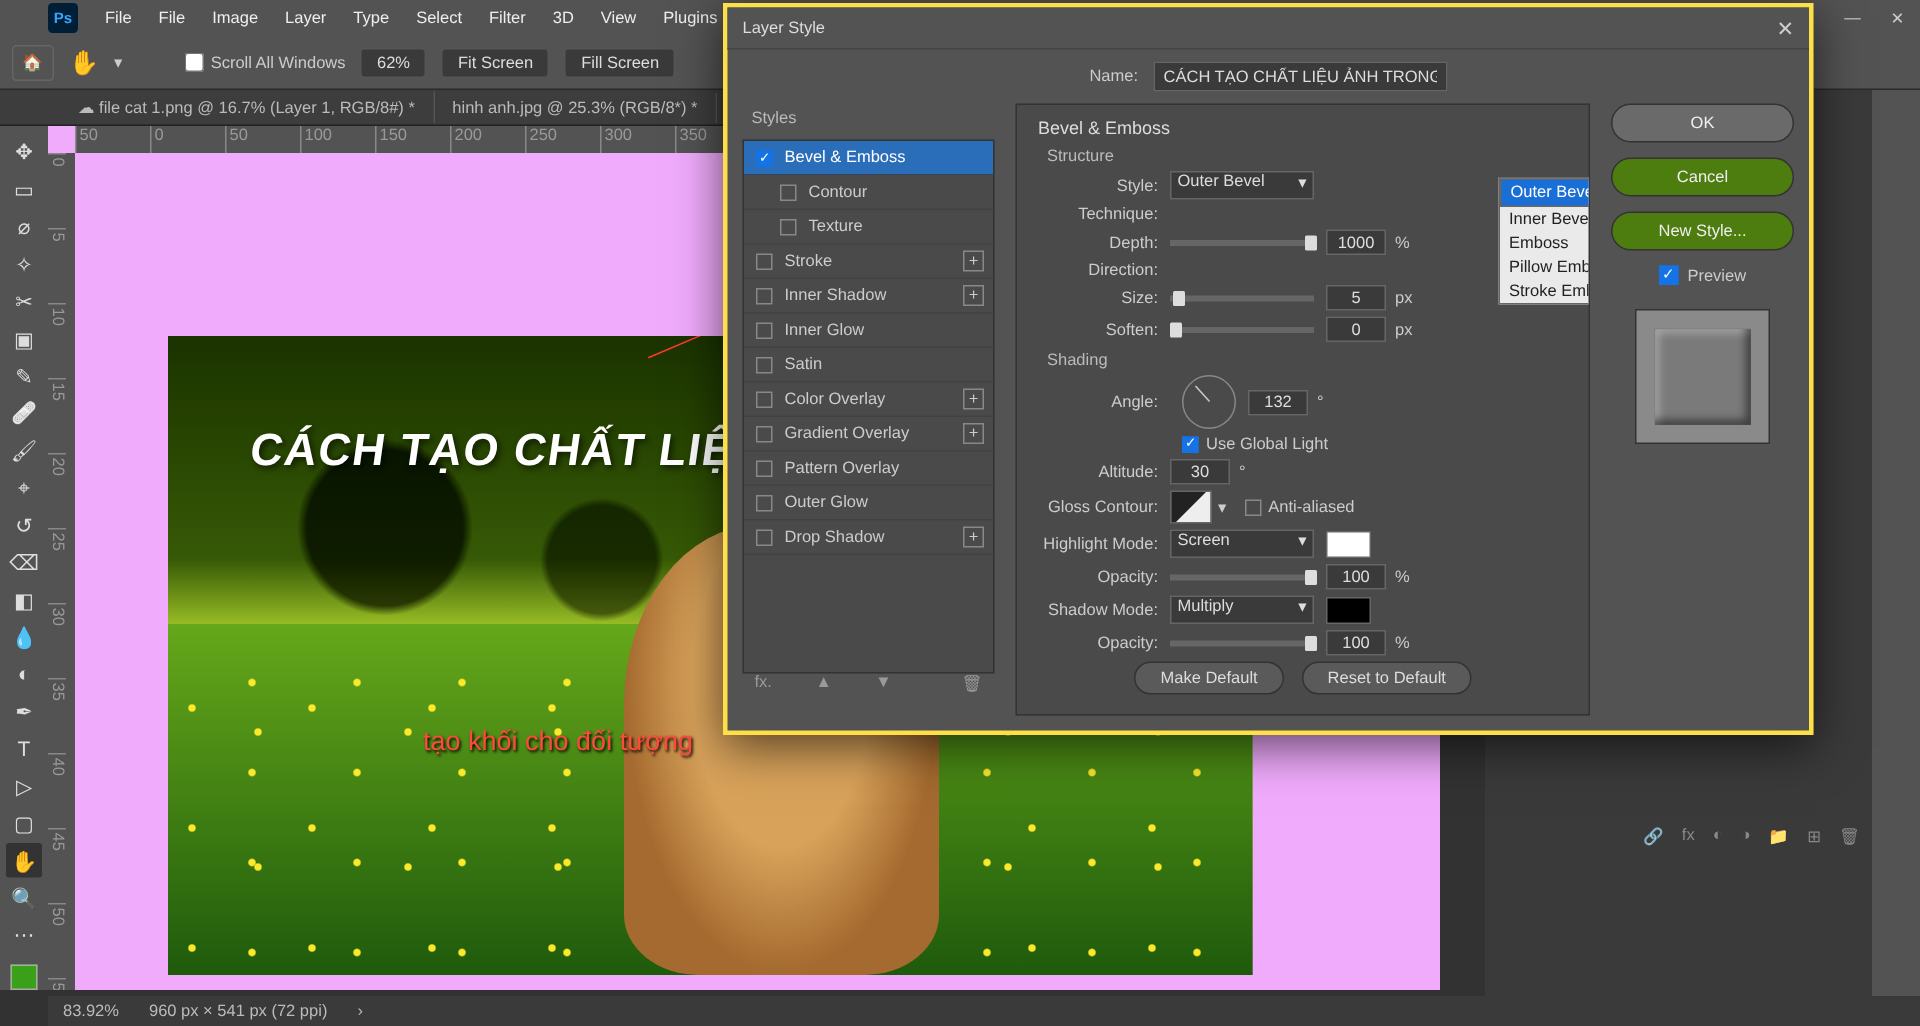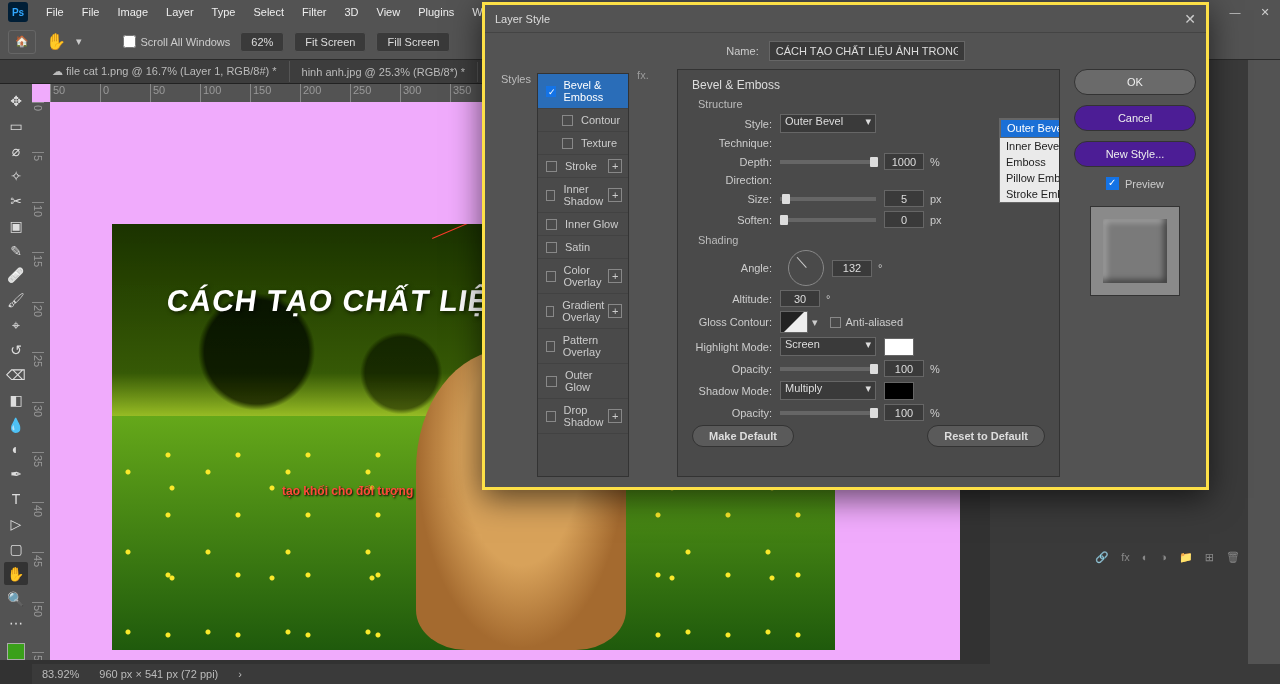--- a/index.html
+++ b/index.html
@@ -1,18 +1,18 @@
 <!DOCTYPE html>
 <html><head>
 <meta charset="utf-8">
 <style>
 * { margin:0; padding:0; box-sizing:border-box; font-family:Tahoma,Arial,sans-serif; font-size:11px; user-select:none; }
 body { background:#323232; width:1280px; height:684px; overflow:hidden; position:relative; color:#ccc; }
 .menubar { background:#535353; height:24px; display:flex; align-items:center; padding:0 8px; gap:2px; }
-.menubar .ps-logo { width:20px; height:20px; background:#001e36; border-radius:3px; display:flex; align-items:center; justify-content:center; color:#31a8ff; font-weight:bold; font-size:10px; margin-right:8px; }
+.menubar .ps-logo { width:20px; height:20px; background:#001e36; border-radius:3px; display:flex; align-items:center; justify-content:center; color:#31a8ff; font-weight:bold; font-size:10px; margin-right:8px;margin-left:24px; }
 .menubar .menu-item { padding:3px 8px; color:#eee; cursor:default; }
 .menubar .win-controls { position:absolute; right:0; top:0; display:flex; }
 .menubar .win-controls div { width:30px; height:24px; display:flex; align-items:center; justify-content:center; color:#ccc; }
 .optionsbar { background:#535353; height:36px; display:flex; align-items:center; padding:0 8px; gap:10px; border-bottom:1px solid #2a2a2a; }
 .optionsbar .home-btn { width:28px; height:24px; border:1px solid #666; border-radius:3px; display:flex; align-items:center; justify-content:center; }
 .optionsbar .hand-icon { font-size:16px; }
 .optionsbar .chk { display:flex; align-items:center; gap:4px;padding-left:32px; }
 .optionsbar .chk input { accent-color:#666; }
 .optionsbar .zoom-box,.optionsbar .fit-btn { background:#3a3a3a; border:1px solid #555; padding:3px 10px; border-radius:3px; color:#ddd; }
 .tabstrip { background:#3d3d3d; height:24px; display:flex; align-items:center; padding-left:40px; border-bottom:1px solid #222; }
@@ -36,35 +36,35 @@
 }
 .canvas .grass { position:absolute; bottom:0; left:0; right:0; height:55%; background:
   radial-gradient(circle at 20% 70%, #fbe92a 2px, transparent 3px),
   radial-gradient(circle at 60% 80%, #fbe92a 2px, transparent 3px),
   radial-gradient(circle at 80% 65%, #fbe92a 2px, transparent 3px),
   linear-gradient(180deg,#65a81a,#1f5a0c);
   background-size:80px 80px,100px 90px,70px 60px,100% 100%;
 }
 .canvas .dog { position:absolute; left:42%; bottom:0; width:210px; height:300px; background:radial-gradient(ellipse at 50% 35%, #d8a25a 40%, #a46a2f 70%); border-radius:90px 90px 50px 50px / 120px 120px 40px 40px; }
 .canvas .title-text { position:absolute; top:60px; left:55px; color:#fff; font-weight:900; font-size:30px; font-family:Arial Black,Arial; letter-spacing:1px; text-shadow:2px 2px 4px rgba(0,0,0,0.6); transform:skewX(-8deg); }
-.canvas .red-text { position:absolute; top:260px; left:170px; color:#ff4a3a; font-weight:bold; font-size:12px; text-shadow:1px 1px 2px #000;text-align:center; }
+.canvas .red-text { position:absolute; top:260px; left:170px; color:#ff4a3a; font-weight:normal; font-size:18px; text-shadow:1px 1px 2px #000;text-align:center; }
 .canvas .red-line { position:absolute; top:14px; left:320px; width:1px; height:1px; }
 .canvas .red-line::after { content:""; position:absolute; width:460px; height:1px; background:#ff3a2a; transform-origin:0 0; transform:rotate(-23deg); }
 .statusbar { position:absolute; left:32px; bottom:0; right:0; height:20px; background:#3a3a3a; display:flex; align-items:center; padding:0 10px; gap:20px; color:#bbb; font-size:10px; }
 .right-panels { position:absolute; right:0; top:60px; bottom:20px; width:290px; background:#3a3a3a; }
 .right-panels .strip { position:absolute; right:0; top:0; width:32px; bottom:0; background:#535353; }
 .right-panels .panel-icons { position:absolute; bottom:100px; right:40px; display:flex; gap:12px; color:#888; }
 
 .dialog { position:absolute; left:482px; top:2px; width:727px; height:488px; background:#535353; border:3px solid #fde047; box-shadow:0 8px 30px rgba(0,0,0,0.6); }
 .dialog .titlebar { height:28px; background:#535353; display:flex; align-items:center; padding:0 10px; color:#ddd; font-size:12px; border-bottom:1px solid #444; }
 .dialog .titlebar .close-x { margin-left:auto; font-size:14px; color:#ccc; }
 .dialog .name-row { padding:8px 14px; display:flex; align-items:center; gap:10px;justify-content:center; }
 .dialog .name-row input { flex:0 0 196px; background:#3a3a3a; border:1px solid #666; color:#ddd; padding:3px 6px; height:20px; }
 .dialog .body { display:flex; padding:0 10px 10px 10px; gap:14px; height:calc(100% - 64px); }
-.styles-col { width:168px; display:flex; flex-direction:row; }
+.styles-col { width:168px; display:flex; flex-direction:column; }
 .styles-col .section-label { color:#bbb; padding:4px 6px; }
 .style-list { background:#4a4a4a; border:1px solid #333; flex:1; margin-top:4px; }
 .style-row { display:flex; align-items:center; padding:5px 8px; border-bottom:1px solid #424242; position:relative; }
 .style-row .chk-box { width:11px; height:11px; border:1px solid #888; margin-right:8px; }
 .style-row.active { background:#2a6db8; color:#fff; }
 .style-row.active .chk-box { background:#1473e6; border-color:#1473e6; }
 .style-row.active .chk-box::after { content:"✓"; color:#fff; font-size:9px; position:relative; top:-2px; left:1px; }
 .style-row.sub { padding-left:24px; }
 .style-row .plus { position:absolute; right:6px; width:14px; height:14px; border:1px solid #888; display:flex; align-items:center; justify-content:center; font-size:11px; color:#ccc; }
 .style-footer { height:28px; display:flex; align-items:flex-start; gap:29px; padding:0 8px; color:#999; }
@@ -79,24 +79,24 @@
 .form-row .unit { margin-left:6px; color:#ccc; }
 .form-row select,.sel { background:#3a3a3a; border:1px solid #666; color:#ddd; height:19px; padding:0 4px; width:96px; }
 .angle-dial { width:36px; height:36px; border:1px solid #888; border-radius:50%; position:relative; margin:0 8px; }
 .angle-dial::after { content:""; position:absolute; left:50%; top:50%; width:14px; height:1px; background:#ccc; transform-origin:0 0; transform:rotate(-132deg); }
 .swatch-box { width:30px; height:18px; border:1px solid #666; }
 .gloss-contour { width:28px; height:22px; background:linear-gradient(135deg,#222 49%,#eee 51%); border:1px solid #666; }
 .chk-inline { display:flex; align-items:center; gap:5px; margin-left:8px; }
 .chk-inline .chk-box { width:11px; height:11px; border:1px solid #888; }
 .chk-inline.checked .chk-box { background:#1473e6; border-color:#1473e6; position:relative; }
 .chk-inline.checked .chk-box::after { content:"✓"; color:#fff; font-size:9px; position:absolute; top:-2px; left:1px; }
-.btn-row { display:flex; gap:12px; justify-content:space-between; margin-top:0;font-weight:bold; }
+.btn-row { display:flex; gap:12px; justify-content:center; margin-top:0; }
 .ps-btn { background:#5a5a5a; border:1px solid #333; border-radius:12px; padding:4px 16px; color:#ddd; min-width:100px; text-align:center; }
 .right-col { width:122px; display:flex; flex-direction:column; gap:10px; align-items:stretch; }
-.big-btn { background:#4c1d95; border:1px solid #333; border-radius:14px; padding:6px 0; color:#eee; text-align:center; }
+.big-btn { background:#4d7c0f; border:1px solid #333; border-radius:14px; padding:6px 0; color:#eee; text-align:center; }
 .big-btn.primary { background:#6a6a6a; }
 .preview-chk { display:flex; align-items:center; gap:6px; justify-content:center; }
 .preview-chk .chk-box { width:13px; height:13px; background:#1473e6; border:1px solid #1473e6; position:relative; }
 .preview-chk .chk-box::after { content:"✓"; color:#fff; font-size:10px; position:absolute; top:-1px; left:1px; }
 .preview-thumb { width:90px; height:90px; margin:6px auto 0; background:#8a8a8a; border:1px solid #333; position:relative; }
 .preview-thumb::after { content:""; position:absolute; inset:12px; background:#7a7a7a; box-shadow:inset -3px -3px 6px rgba(0,0,0,0.5), inset 3px 3px 6px rgba(255,255,255,0.35); }
 
 .style-dropdown { position:absolute; left:321px; top:48px; width:100px; background:#eaeaea; border:1px solid #666; z-index:30; }
 .style-dropdown .opt { padding:2px 6px; color:#222; }
 .style-dropdown .opt.sel { background:#1a6fd6; color:#fff; }
@@ -344,20 +344,27 @@
       </div>
 
       <div class="group-label">Shading</div>
       <div class="form-row">
         <span class="lbl">Angle:</span>
         <div class="angle-dial"></div>
         <input class="num" value="132" style="">
         <span class="unit">°</span>
       </div>
       <div class="form-row">
+        <span class="lbl"></span>
+        <div class="chk-inline checked">
+            <span class="chk-box"></span>
+            <span>Use Global Light</span>
+          </div>
+      </div>
+      <div class="form-row">
         <span class="lbl">Altitude:</span>
         <input class="num" value="30" style="">
         <span class="unit">°</span>
       </div>
       <div class="form-row">
         <span class="lbl">Gloss Contour:</span>
         <div class="gloss-contour"></div>
           <span style="margin:0 4px">▾</span>
         <div class="chk-inline">
             <span class="chk-box"></span>

